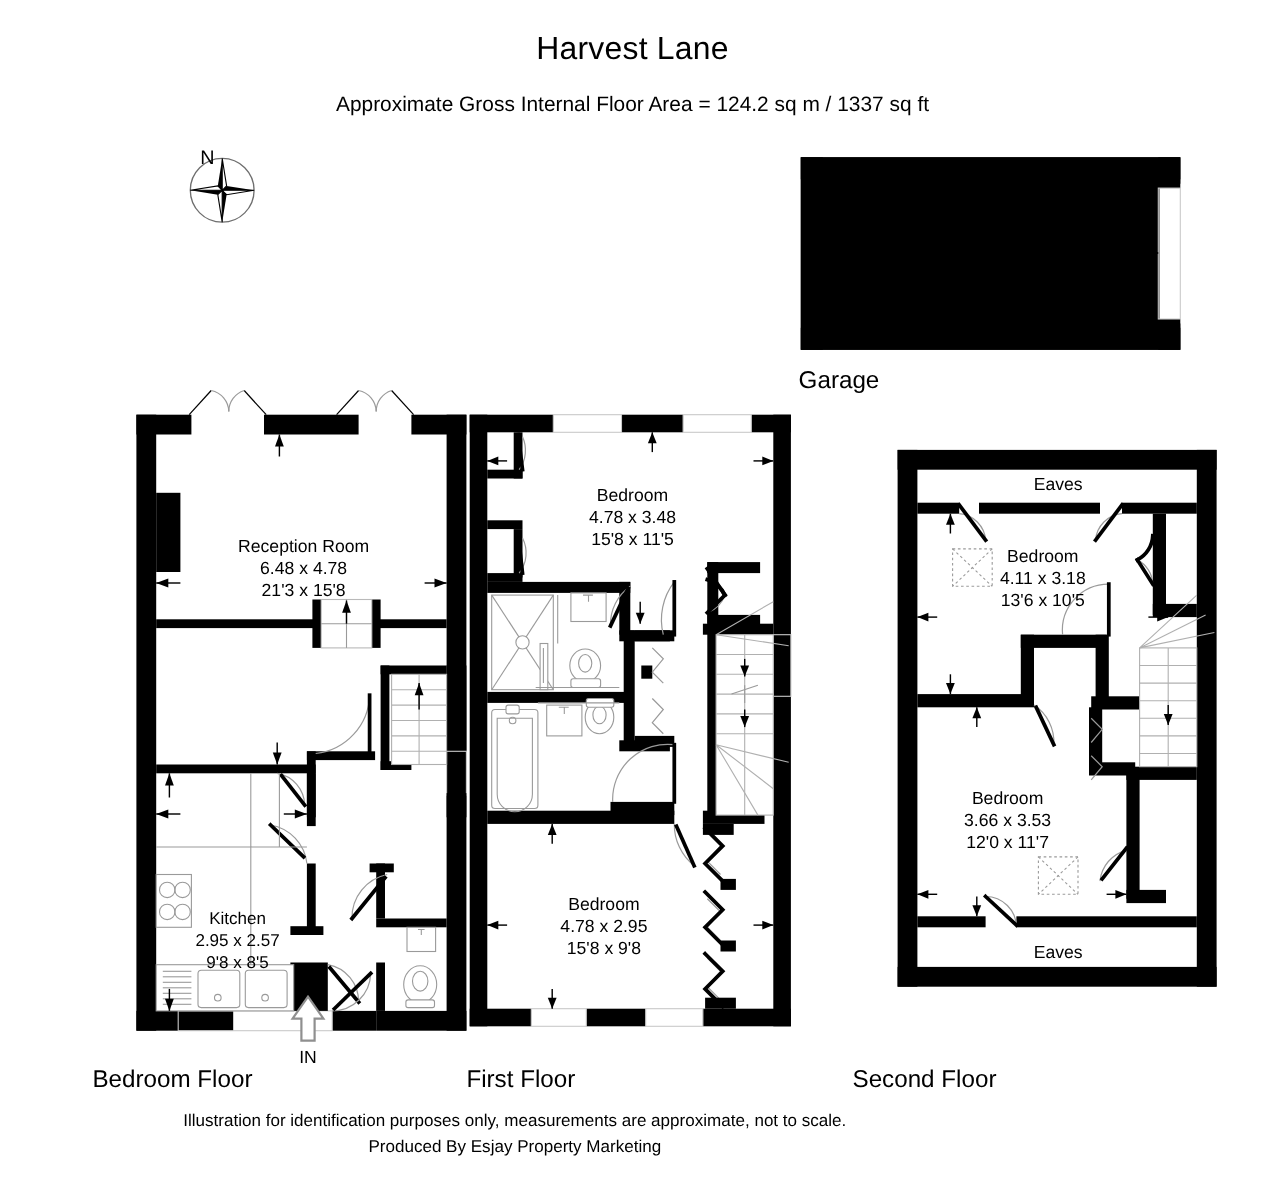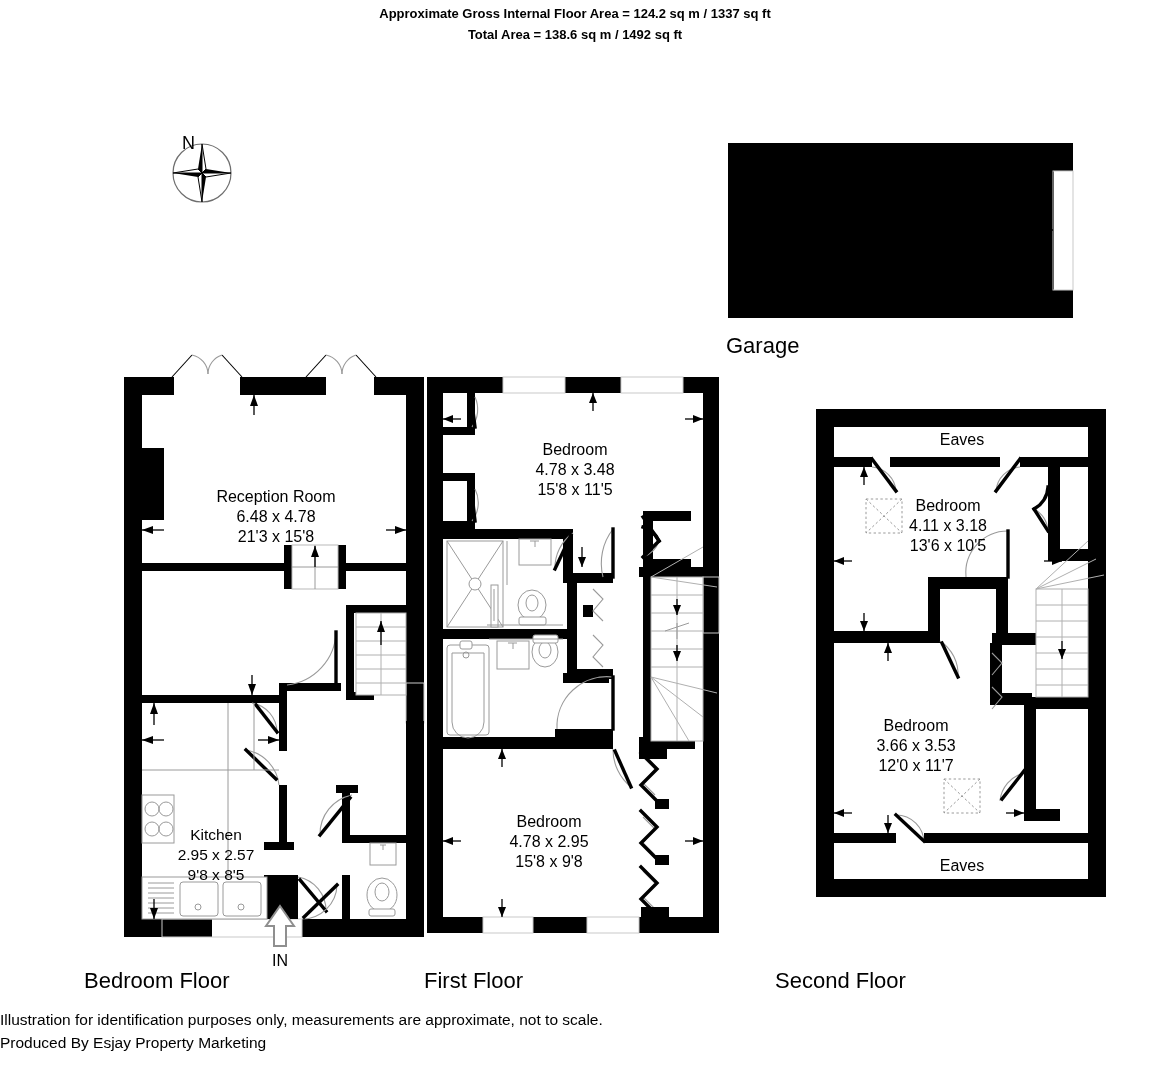--- a/index.html
+++ b/index.html
@@ -16,31 +16,31 @@
   }
   .page { position: relative; width: 1150px; height: 1080px; }
 
   
   .header { position: absolute; left: 0; top: 0; width: 1150px; text-align: center; }
   .title {
     font-size: 29px; font-weight: 400; letter-spacing: .2px;
     margin-top: 30px; line-height: 1.1;
   }
   .subline {
-    font-size: 13px; font-weight: bold; line-height: 21px; margin-top: 3px;
+    font-size: 19px; font-weight: normal; line-height: 21px; margin-top: 23px;
   }
 
   
   .floor-caption {
     position: absolute; font-size: 22px; font-weight: 400; white-space: nowrap;
   }
 
   
   .footer {
-    position: absolute; left: 0; top: 1008px; width: 936px; text-align: left;
+    position: absolute; left: 0; top: 1008px; width: 936px; text-align: center;
     font-size: 15.5px; line-height: 23px;
   }
 
   
   .compass { position: absolute; left: 160px; top: 133px; width: 90px; height: 100px; }
   .compass .n-label {
     position: absolute; left: 22px; top: 0; font-size: 18px;
   }
 
   
@@ -63,23 +63,23 @@
   }
   .rlabel.big { font-size: 16px; }
   .eaves { font-size: 16px; }
 </style>
 </head>
 <body>
 
 <div class="page">
 
   <div class="header">
+    <div class="title">Harvest Lane</div>
     <div class="subline">
       <div>Approximate Gross Internal Floor Area = 124.2 sq m / 1337 sq ft</div>
-      <div>Total Area = 138.6 sq m / 1492 sq ft</div>
     </div>
   </div>
 
   <div class="compass">
     <div class="n-label">N</div>
     <svg width="90" height="78" viewBox="0 0 90 78">
       <circle cx="42" cy="40" r="29" fill="#ffffff" stroke="#6e6e6e" stroke-width="1.2"></circle>
 
       <polygon points="42,11 46,36 42,40" fill="#ffffff" stroke="#000" stroke-width="1"></polygon>
       <polygon points="42,11 38,36 42,40" fill="#000000"></polygon>

